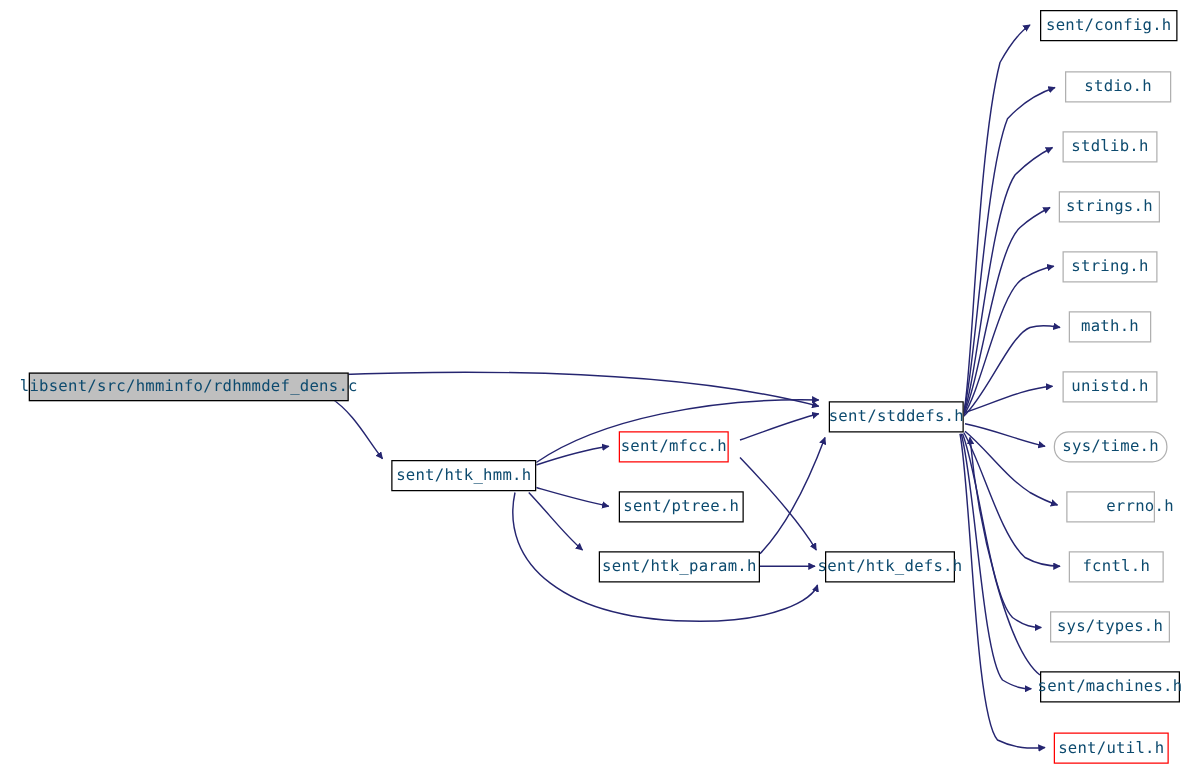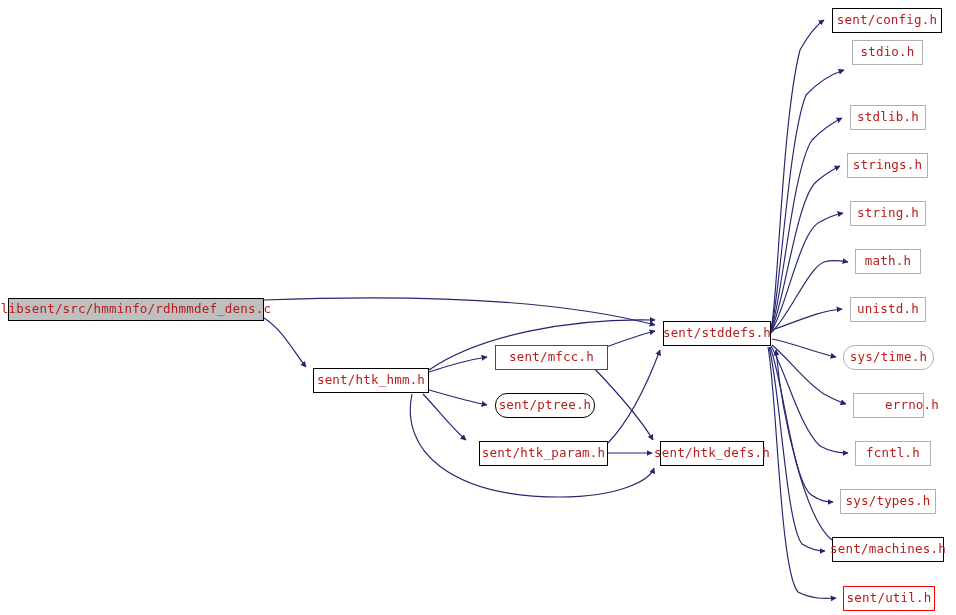--- a/index.html
+++ b/index.html
@@ -27,33 +27,34 @@
   .node {
     position: absolute;
     box-sizing: border-box;
     display: flex;
     align-items: center;
     justify-content: center;
     white-space: nowrap;
     font-size: 12.5px;
     line-height: 1;
     letter-spacing: 0.2px;
-    color: #b91c1c;
+    color: #0c4a6e;
     background: #ffffff;
     border: 1px solid #b0b0b0;
     z-index: 5;
   }
   .node.border-black {
     border: 1px solid #000000;
   }
   .node.border-red {
     border: 1px solid #ff0000;
   }
   .node.fill-gray {
     background: #bfbfbf;
+    margin-left: 15px;
   }
   .node .label {
     display: block;
     padding: 0 4px;
   }
 </style>
 </head>
 <body>
 
 <div id="canvas">
@@ -93,39 +94,39 @@
       </g>
   </svg>
 
   <div id="nodes">
       <div class="node fill-gray border-black" style="left: 8px; top: 298px; width: 256px; height: 23px;">
         <span class="label">libsent/src/hmminfo/rdhmmdef_dens.c</span>
       </div>
       <div class="node border-black" style="left: 313px; top: 368px; width: 116px; height: 25px;">
         <span class="label">sent/htk_hmm.h</span>
       </div>
-      <div class="node border-red" style="left: 495px; top: 345px; width: 113px; height: 25px;">
+      <div class="node border-red" style="left: 495px; top: 345px; width: 88px; height: 25px;">
         <span class="label">sent/mfcc.h</span>
       </div>
-      <div class="node border-black" style="left: 495px; top: 393px; width: 100px; height: 25px; border-radius: 12px;">
+      <div class="node border-black" style="left: 495px; top: 393px; width: 100px; height: 25px;">
         <span class="label">sent/ptree.h</span>
       </div>
       <div class="node border-black" style="left: 479px; top: 441px; width: 129px; height: 25px; text-align: right;">
         <span class="label">sent/htk_param.h</span>
       </div>
       <div class="node border-black" style="left: 663px; top: 321px; width: 108px; height: 25px;">
         <span class="label">sent/stddefs.h</span>
       </div>
       <div class="node border-black" style="left: 660px; top: 441px; width: 104px; height: 25px;">
         <span class="label">sent/htk_defs.h</span>
       </div>
       <div class="node border-black" style="left: 832px; top: 8px; width: 110px; height: 25px;">
         <span class="label">sent/config.h</span>
       </div>
-      <div class="node" style="left: 852px; top: 40px; width: 71px; height: 25px;">
+      <div class="node" style="left: 852px; top: 57px; width: 85px; height: 25px;">
         <span class="label">stdio.h</span>
       </div>
       <div class="node" style="left: 850px; top: 105px; width: 76px; height: 25px; align-items: center;">
         <span class="label">stdlib.h</span>
       </div>
       <div class="node" style="left: 847px; top: 153px; width: 81px; height: 25px;">
         <span class="label">strings.h</span>
       </div>
       <div class="node" style="left: 850px; top: 201px; width: 76px; height: 25px;">
         <span class="label">string.h</span>

